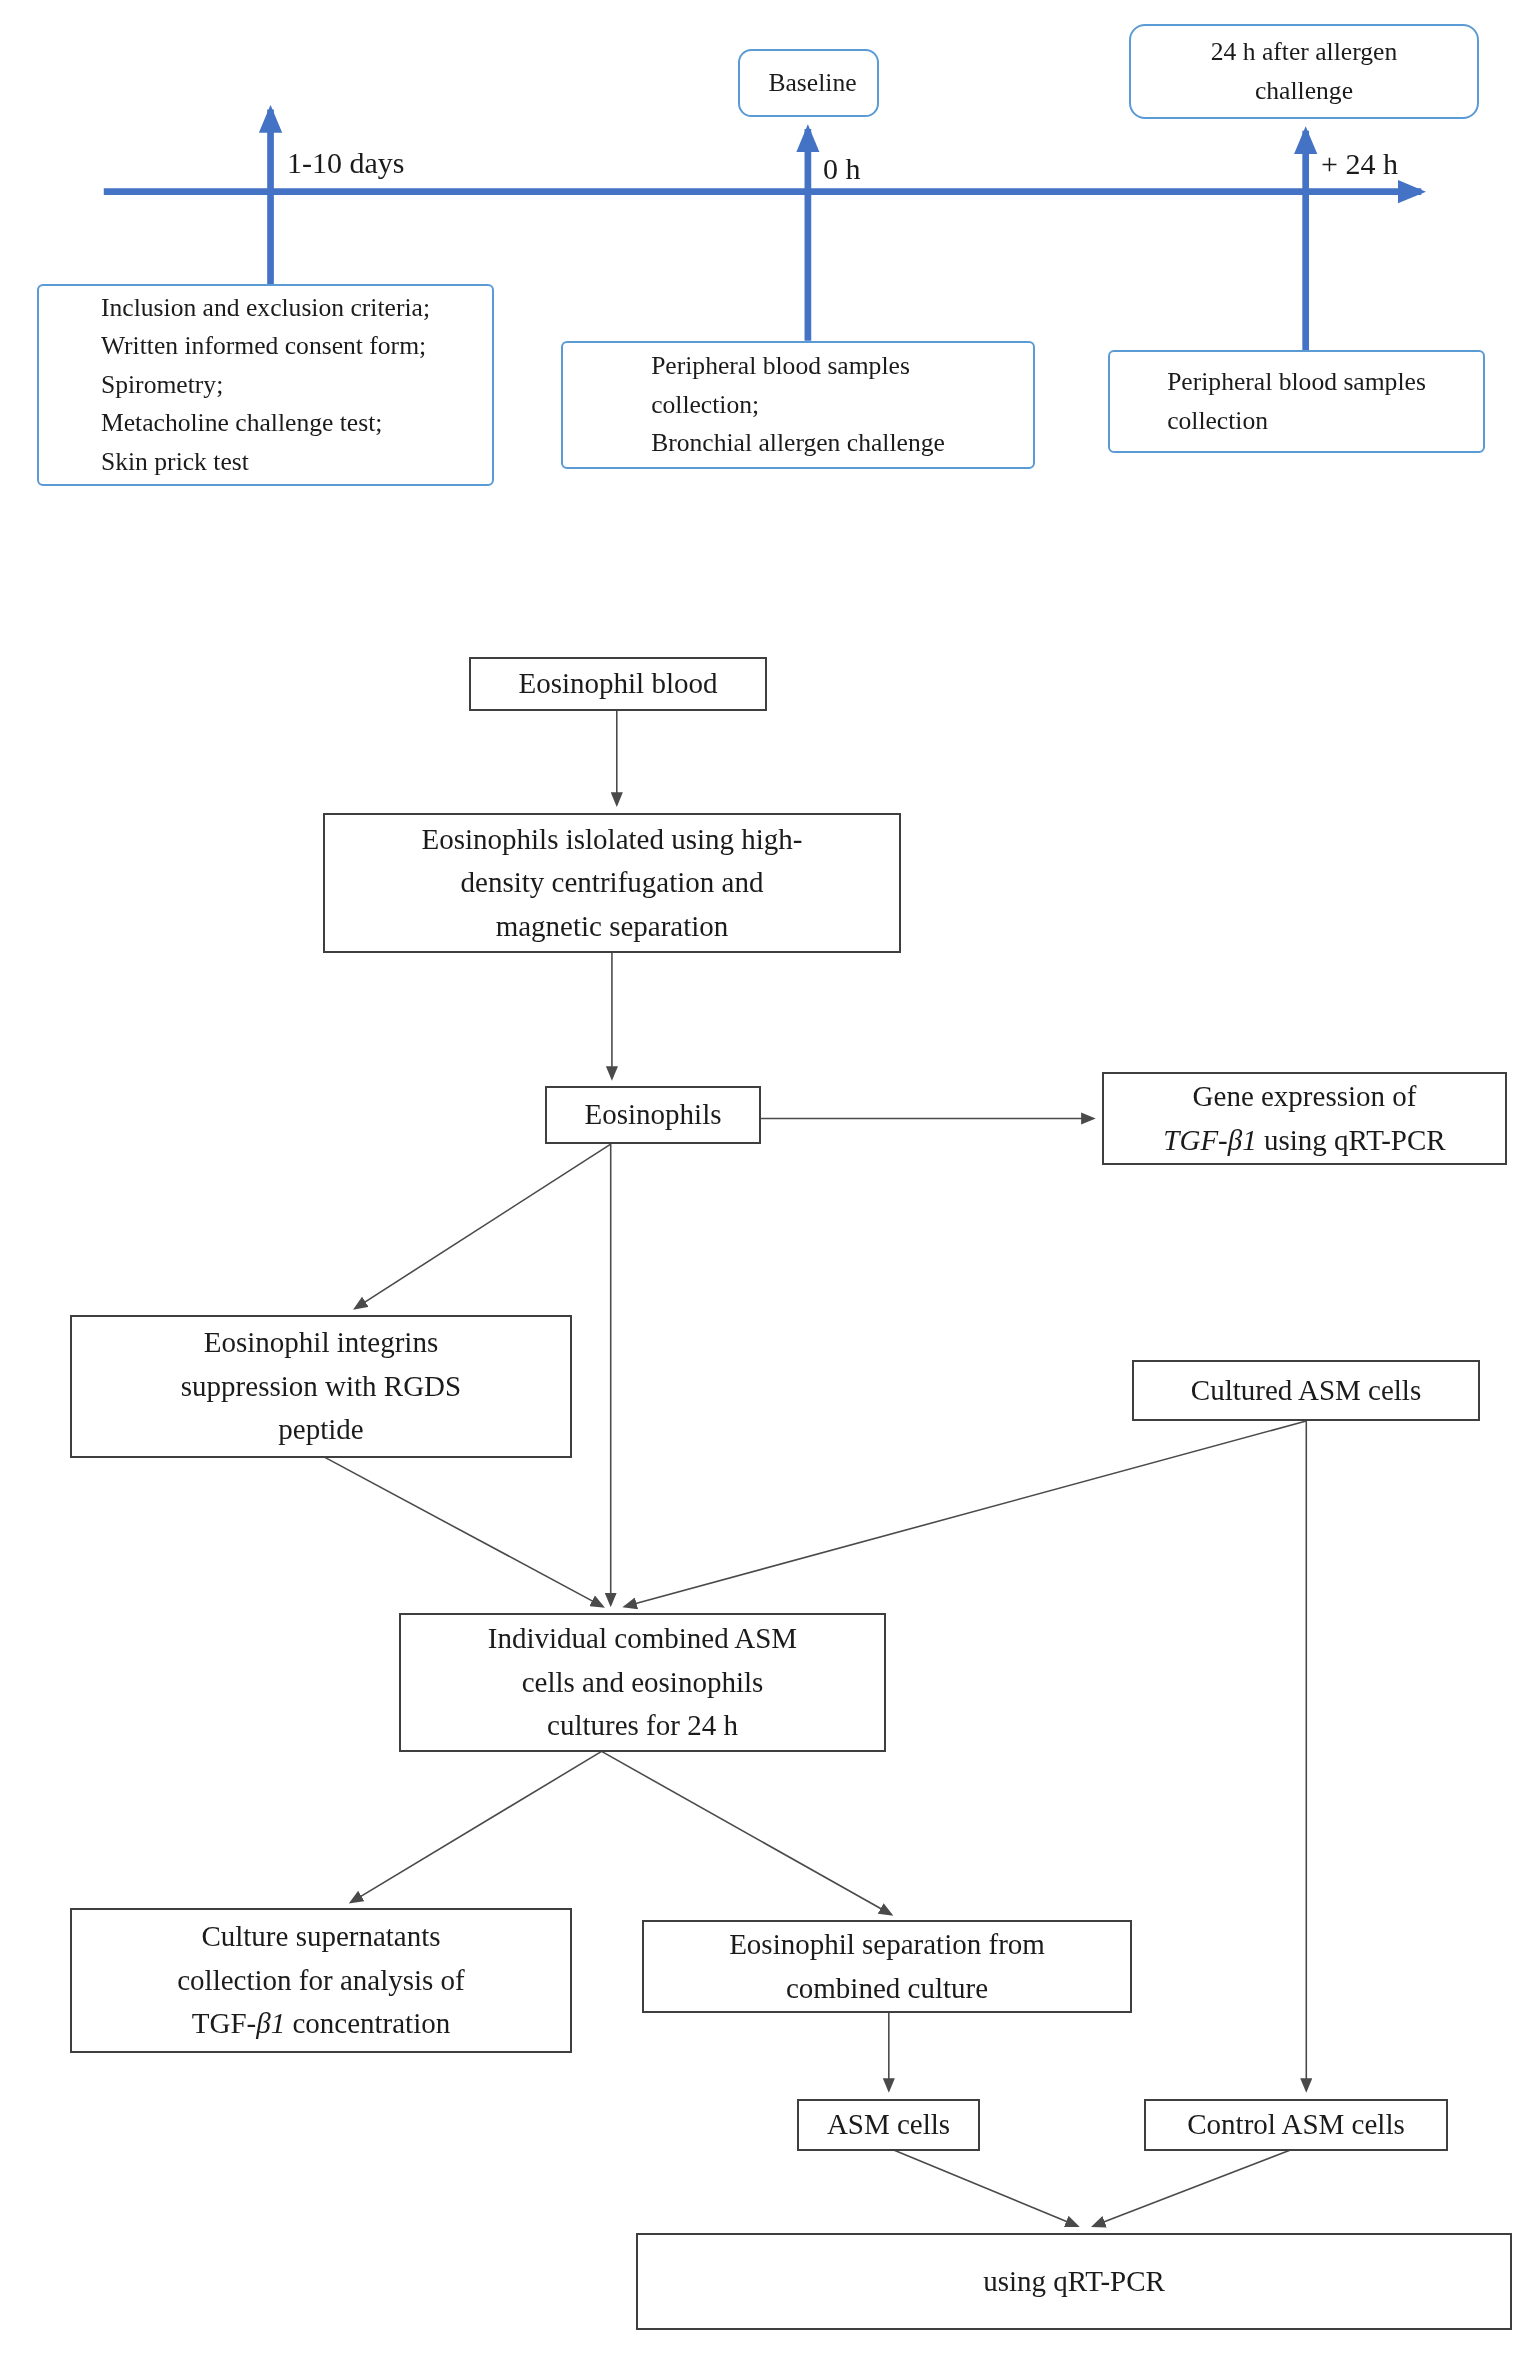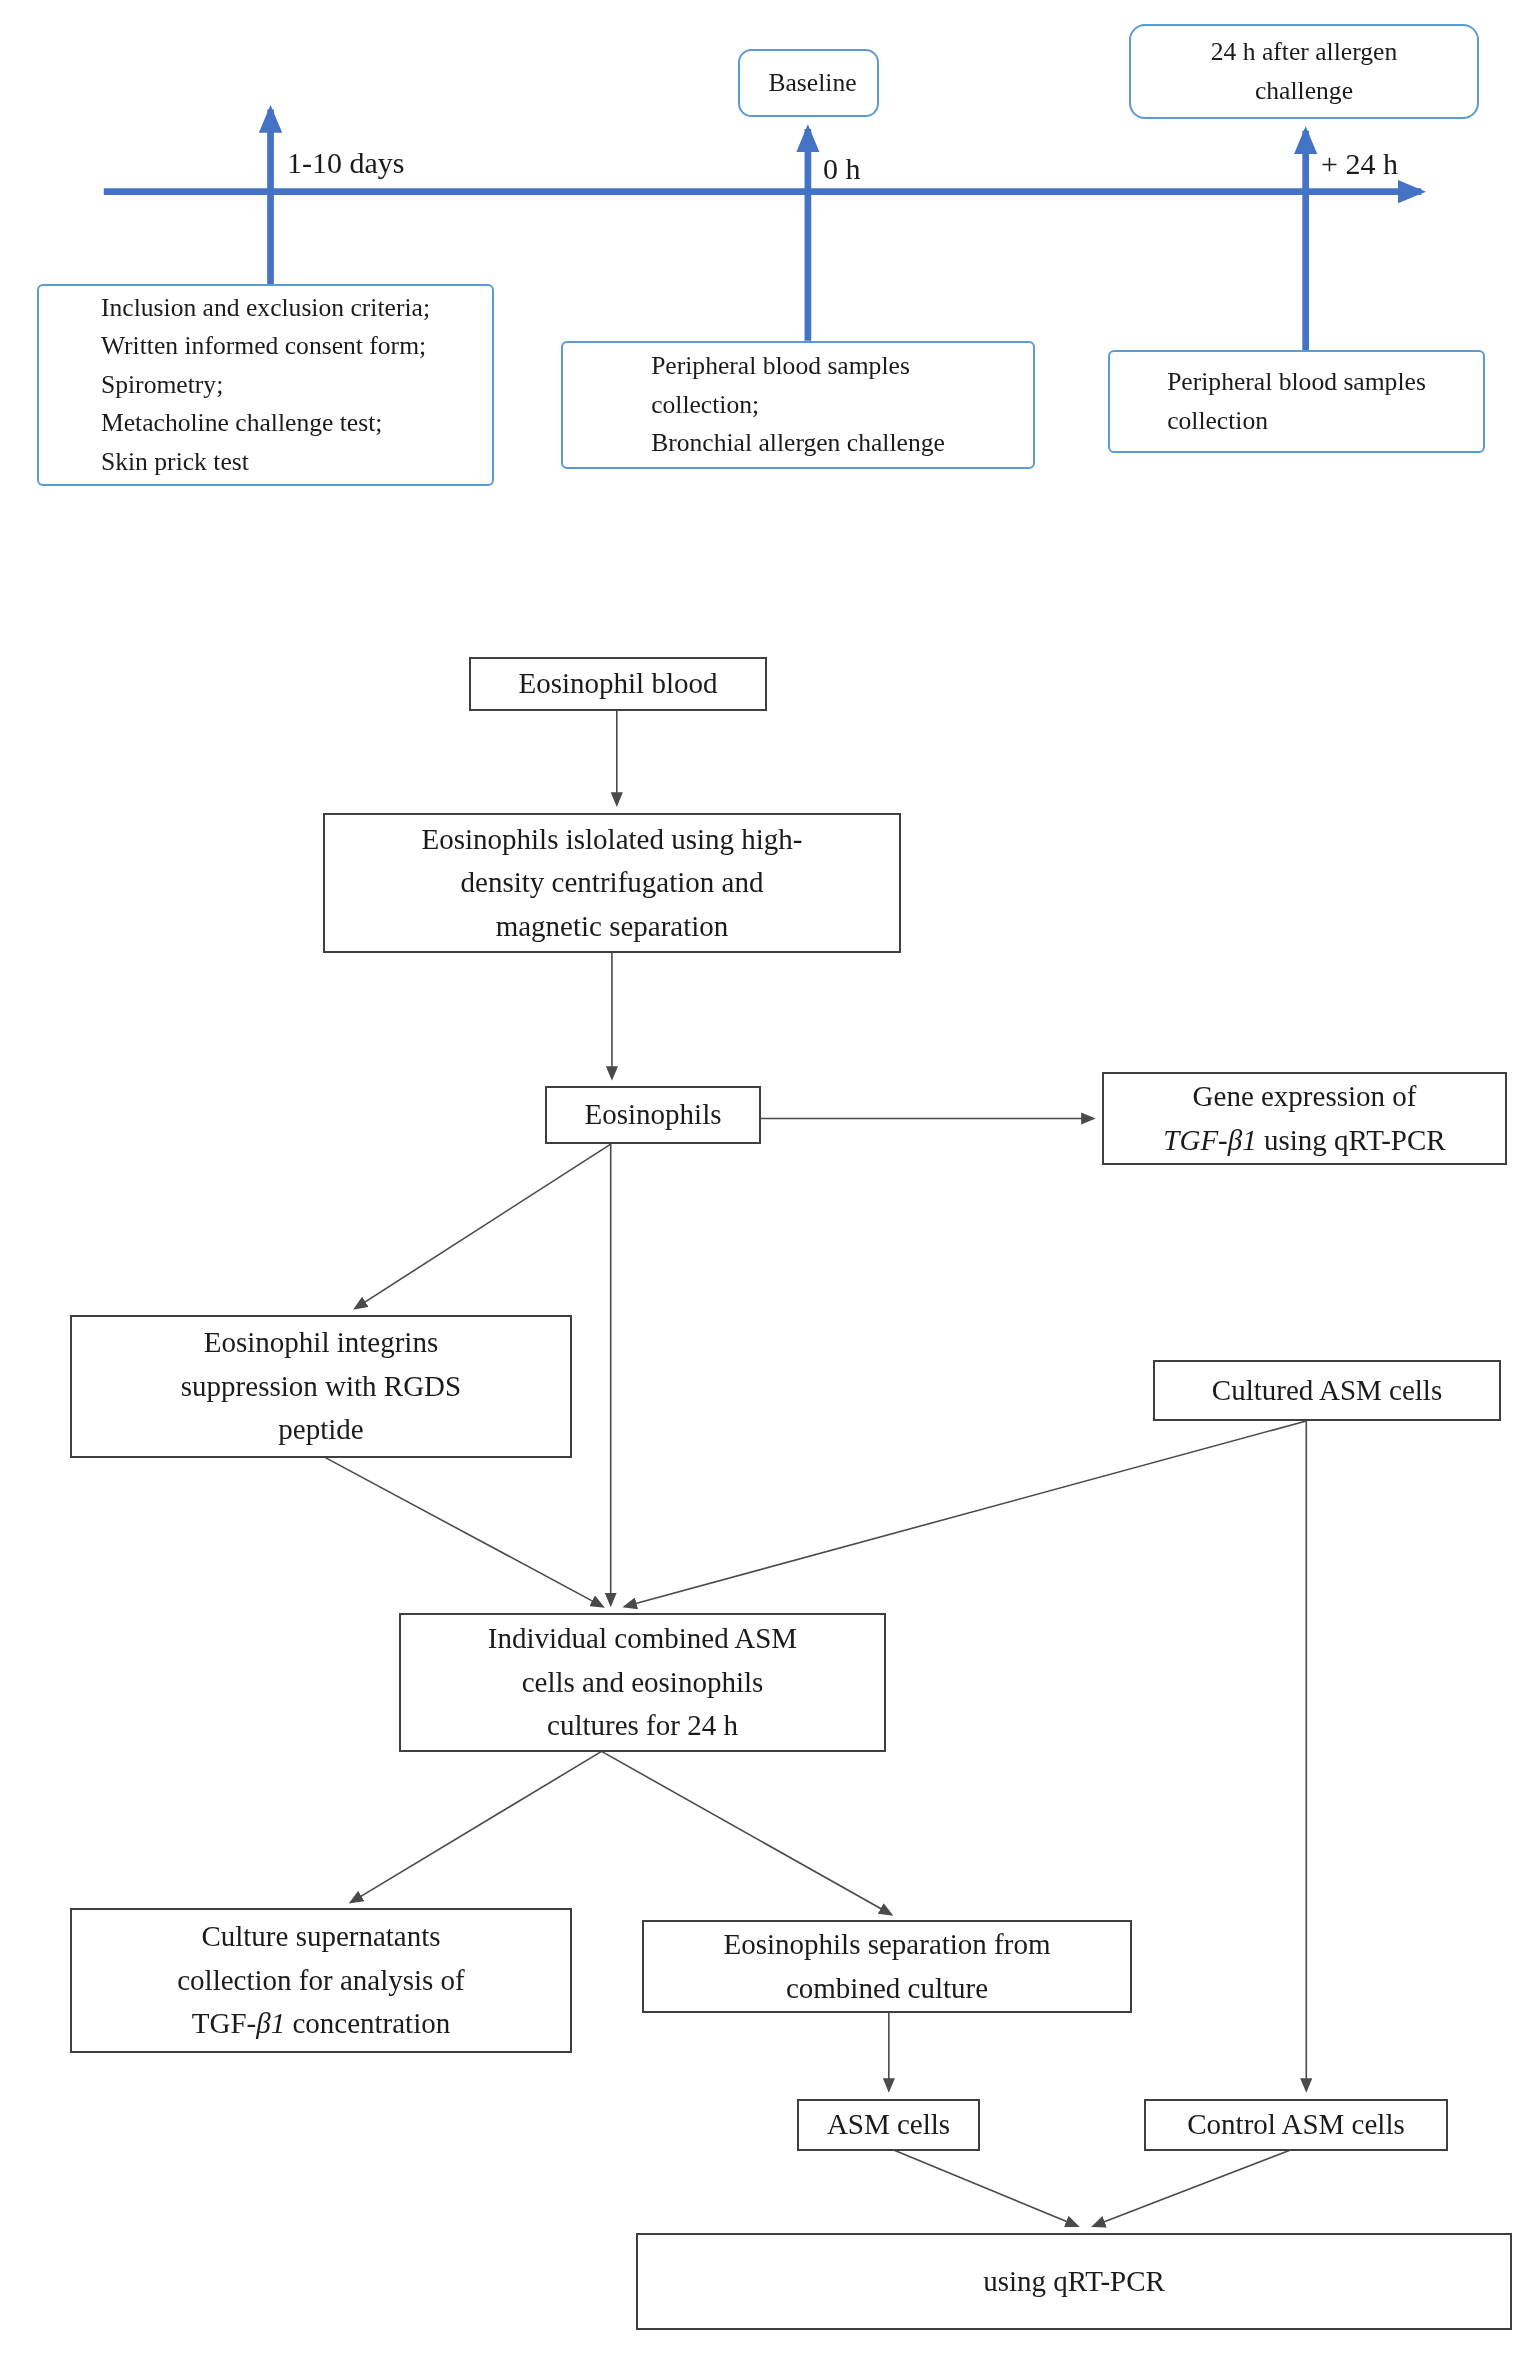--- a/index.html
+++ b/index.html
@@ -129,38 +129,38 @@
     <div>Gene expression of</div>
     <div><span class="it">TGF-β1</span><span> using qRT-PCR</span></div>
   </div>
 
   <div class="flowbox" style="left:70px;top:1315px;width:502px;height:143px;">
     <span>Eosinophil integrins
 suppression with RGDS
 peptide</span>
   </div>
 
-  <div class="flowbox" style="left:1132px;top:1360px;width:348px;height:61px;margin-left:21px;">
+  <div class="flowbox" style="left:1132px;top:1360px;width:348px;height:61px;">
     <span>Cultured ASM cells</span>
   </div>
 
   <div class="flowbox" style="left:359px;top:1613px;width:487px;height:139px;margin-left:40px;">
     <span>Individual combined ASM
 cells and eosinophils
 cultures for 24 h</span>
   </div>
 
   <div class="flowbox" style="left:70px;top:1908px;width:502px;height:145px;">
     <div>Culture supernatants</div>
     <div>collection for analysis of</div>
     <div><span>TGF-</span><span class="it">β1</span><span> concentration</span></div>
   </div>
 
   <div class="flowbox" style="left:642px;top:1920px;width:490px;height:93px;">
-    <span>Eosinophils separation from
+    <span>Eosinophil separation from
 combined culture</span>
   </div>
 
   <div class="flowbox" style="left:797px;top:2099px;width:183px;height:52px;">
     <span>ASM cells</span>
   </div>
 
   <div class="flowbox" style="left:1144px;top:2099px;width:304px;height:52px;">
     <span>Control ASM cells</span>
   </div>

